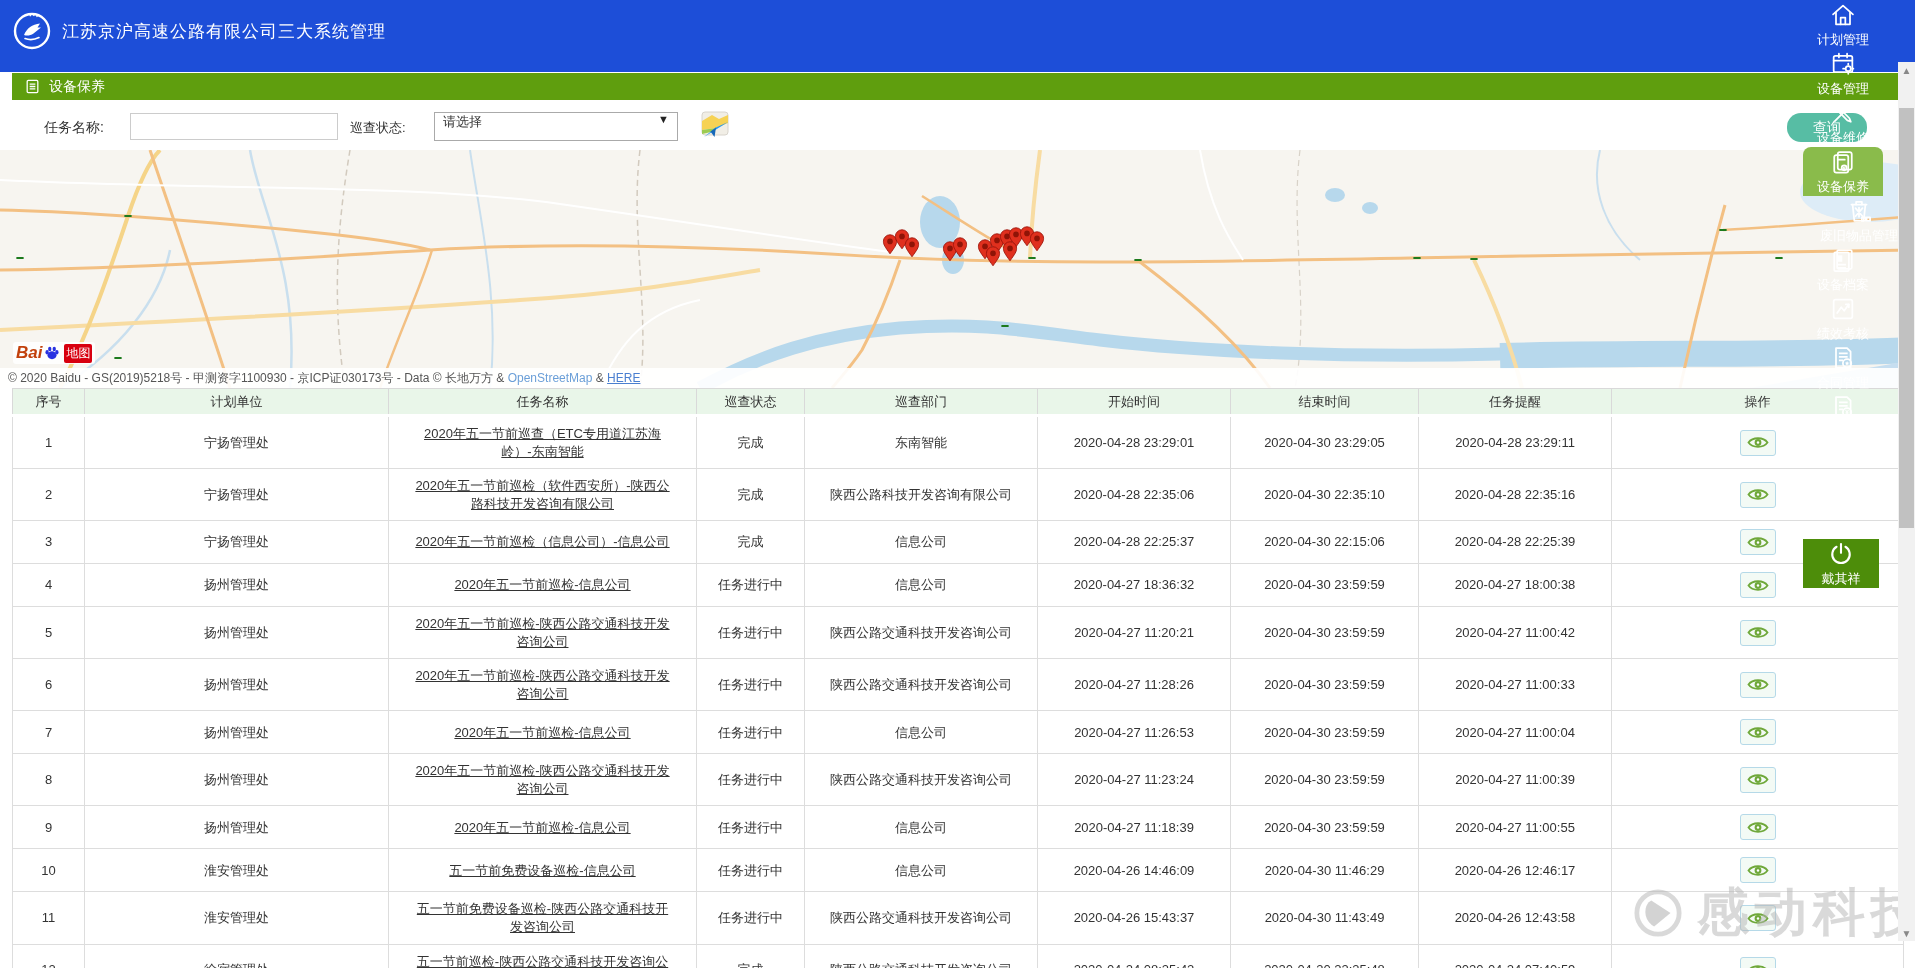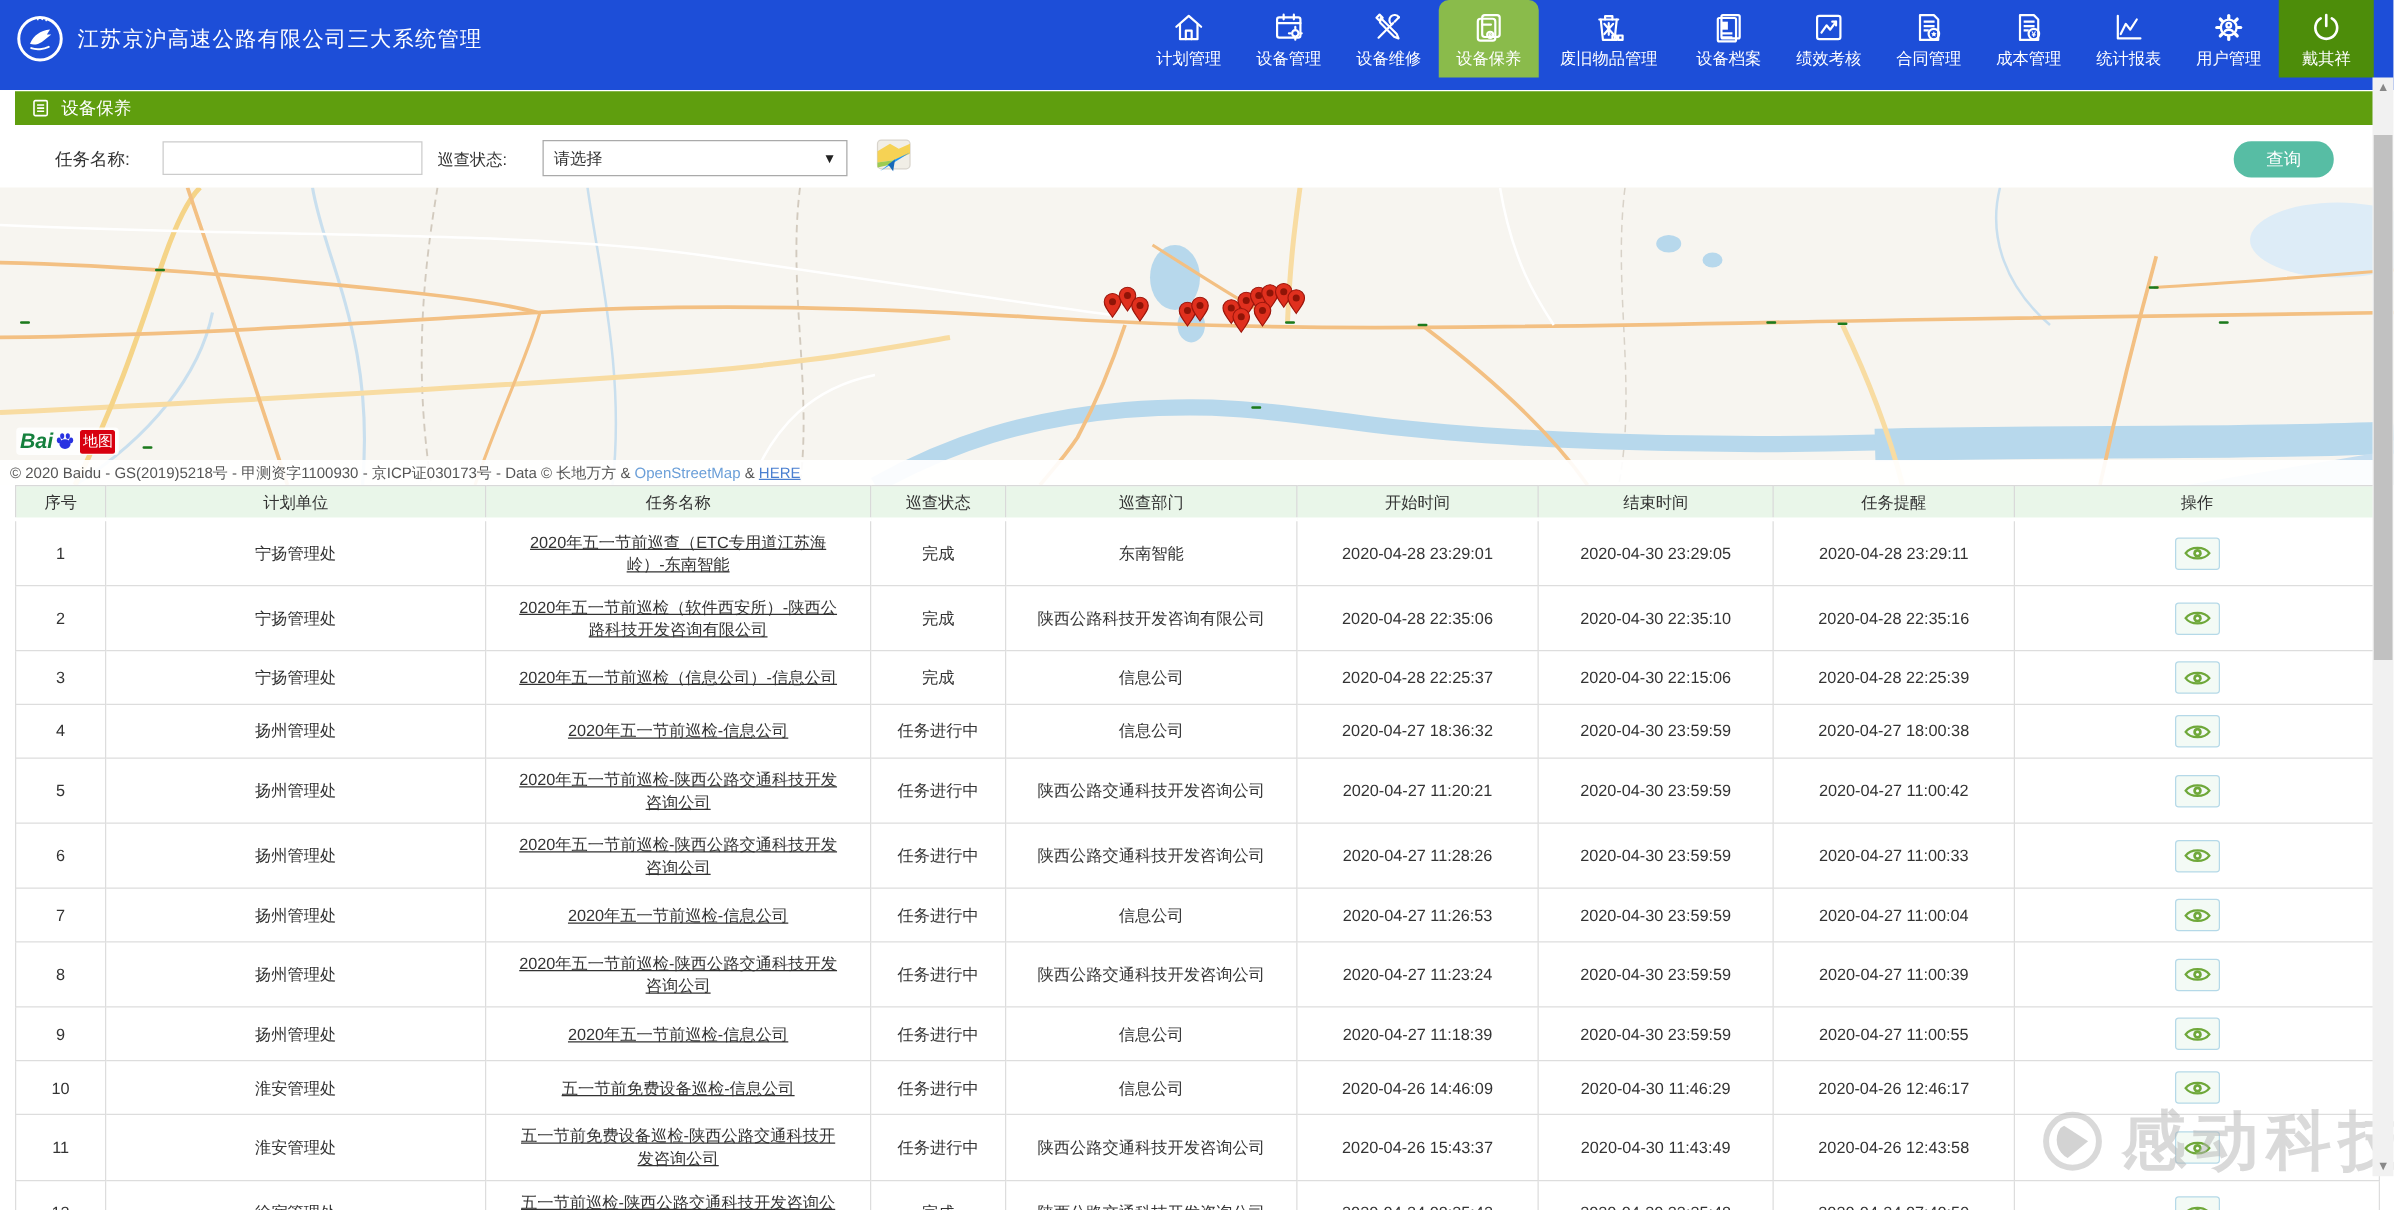--- a/index.html
+++ b/index.html
@@ -4,56 +4,56 @@
 <style>
   * { margin:0; padding:0; box-sizing:border-box; }
   html,body { background:#fff; }
   .page { position:relative; width:1915px; height:968px; overflow:hidden; background:#fff;
           font-family:"Liberation Sans","DejaVu Sans",sans-serif; }
 
   
   .topbar { position:absolute; top:0; left:0; width:100%; height:72px; background:#1d4ed8; z-index:20;padding-left:36px; }
   .brand { position:absolute; left:12px; top:0; height:62px; display:flex; align-items:center; gap:10px; color:#fff; }
   .brand .title { font-size:17px; letter-spacing:1px; }
-  .nav { position:absolute; right:16px; top:0; height:62px; display:flex; }
+  .nav { position:absolute; right:0; top:0; height:62px; display:flex;flex-direction:column; }
   .nav-item { width:80px; height:62px; display:flex; flex-direction:column; align-items:center;
               justify-content:center; color:#fff; cursor:pointer; }
   .nav-item .icon { height:30px; display:flex; align-items:center; justify-content:center; }
   .nav-item .label { font-size:13px; margin-top:1px; white-space:nowrap; }
   .nav-item.wide { width:112px; }
   .nav-item.active { background:#8abb4b; border-radius:8px 8px 0 0; }
   .nav-item.user { background:#4d8d0a; width:76px; }
 
   
   .section-bar { position:absolute; top:73px; left:12px; right:12px; height:27px; background:#5f9e0e;
                  color:#fff; display:flex; align-items:center; gap:8px; padding-left:12px; font-size:14px; z-index:5;}
 
   
   .filters { position:absolute; top:100px; left:0; width:100%; height:50px; background:#fff; }
   .f-label1 { position:absolute; left:44px; top:19px; font-size:14px; color:#333; }
   .task-input { position:absolute; left:130px; top:13px; width:208px; height:27px; border:1px solid #ccc; padding:0 6px; font-size:13px; }
   .f-label2 { position:absolute; left:350px; top:19px; font-size:13px; color:#333; }
   .sel { position:absolute; left:434px; top:12px; width:244px; height:29px; border:1px solid #aaa; background:#fff;
-         display:flex; align-items:center; justify-content:space-between; padding:0 8px; font-size:13px; color:#333; cursor:pointer; }
+         display:flex; justify-content:space-between; padding:0 8px; font-size:13px; color:#333; cursor:pointer; }
   .sel .arr { font-size:11px; color:#222; }
   .mapnav-btn { position:absolute; left:698px; top:10px; width:34px; height:32px; border:none; background:transparent; cursor:pointer; }
   .query-btn { position:absolute; right:48px; top:13px; width:80px; height:29px; background:#57bda4; border:none;
                border-radius:14px; color:#fff; font-size:14px; cursor:pointer; }
 
   
   .map { position:absolute; top:150px; left:0; width:1915px; height:238px; background:#f7f5f0; overflow:hidden; }
   .map svg.bg { position:absolute; left:0; top:0; }
   .map-label { position:absolute; transform:translate(-50%,-50%); font-size:12px; color:#6e6e6e; white-space:nowrap; z-index:2;}
   .map-label.big { font-size:14px; color:#333; font-weight:bold; }
   .badge { position:absolute; transform:translate(-50%,-50%); background:#35a035; border:1px solid #1d7a1d;
            color:#fff; font-size:10px; line-height:13px; padding:0 3px; border-radius:2px; z-index:2; white-space:nowrap;}
   .marker { position:absolute; transform:translate(-50%,-100%); z-index:3; line-height:0;}
   .baidu-logo { position:absolute; left:13px; bottom:24px; display:flex; align-items:center; background:rgba(255,255,255,.85);
                 padding:1px 3px; border-radius:3px; z-index:4; }
-  .baidu-logo .bai { color:#15803d; font-weight:bold; font-size:17px; font-style:italic; }
+  .baidu-logo .bai { color:#c2410c; font-weight:bold; font-size:17px; font-style:italic; }
   .baidu-logo .ditu { background:#d8000f; color:#fff; font-size:12px; padding:1px 2px; border-radius:2px; margin-left:2px; }
   .attribution { position:absolute; left:0; bottom:0; width:100%; height:20px; background:rgba(255,255,255,.92);
                  display:flex; align-items:center; padding-left:8px; font-size:12px; color:#555; white-space:pre; z-index:4;}
   .attribution .lnk { color:#6b9fd8; }
   .attribution .lnk2 { color:#4a7fd0; text-decoration:underline; }
 
   
   .table-wrap { position:absolute; top:388px; left:12px; width:1891px; }
   table { border-collapse:collapse; width:1891px; table-layout:fixed; }
   th { background:#e9f6e9; font-weight:normal; font-size:13px; color:#333; height:27px;

